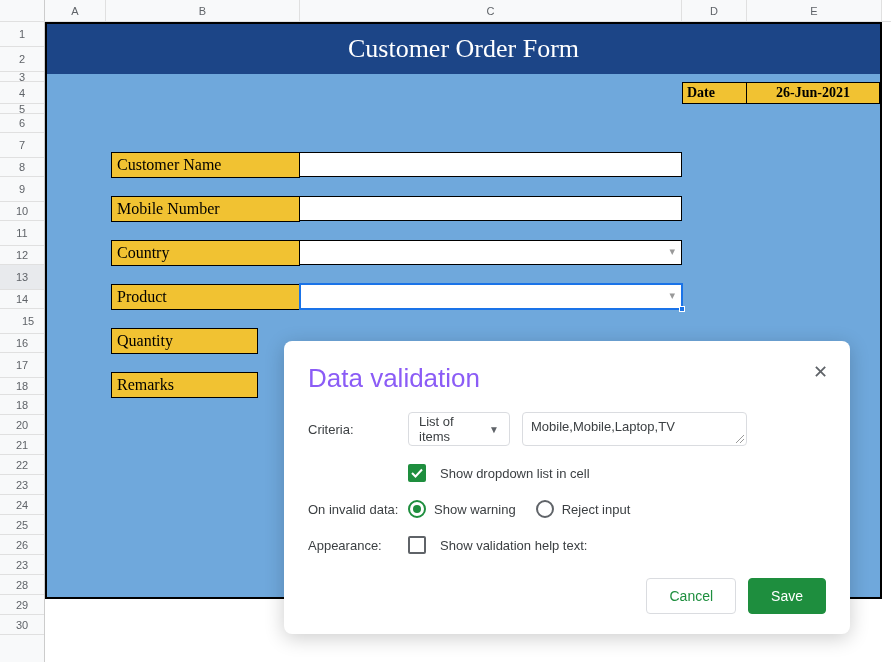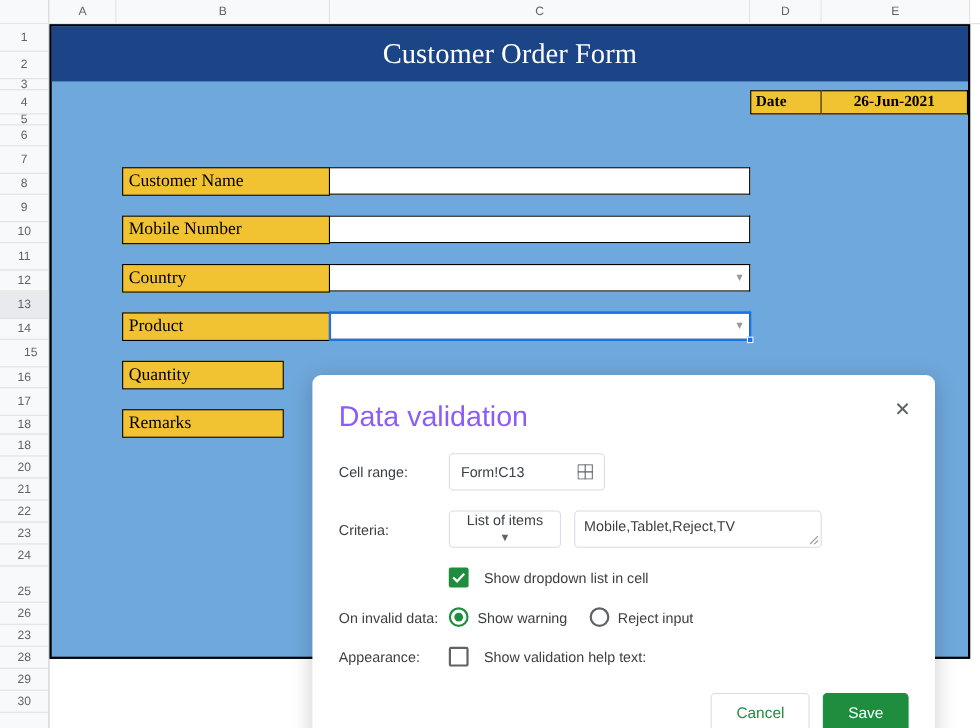--- a/index.html
+++ b/index.html
@@ -40,21 +40,21 @@
   .sel-handle { position:absolute; bottom:-4px; right:-4px; width:6px; height:6px; background:#1a73e8; border:1px solid #fff;}
 
   
   .modal { position: absolute; top: 319px; left: 239px; width: 566px; background: #fff; border-radius: 8px; box-shadow: 0 4px 20px rgba(0,0,0,0.2); padding: 22px 24px 20px; font-family: 'Google Sans', Arial, sans-serif; }
   .modal-title { font-size: 26px; color: #8b5cf6; font-weight: 400; }
   .close-x { position: absolute; top: 22px; right: 22px; font-size: 18px; color: #5f6368; cursor: pointer; line-height:1; }
   .m-row { display: flex; align-items: center; margin-top: 18px; font-size: 13px; color: #5f6368; }
   .m-label { width: 100px; color: #3c4043; font-size: 13px; flex-shrink: 0; }
   .cell-range-box { border: 1px solid #dadce0; border-radius: 4px; height: 34px; display:flex; align-items:center; padding: 0 10px; width: 142px; font-size: 13px; color: #3c4043; justify-content: space-between; }
   .grid-icon-svg { display:block; }
-  .criteria-dd { border: 1px solid #dadce0; border-radius: 4px; height: 34px; padding: 0 10px; width: 102px; display:flex; align-items:center; font-size: 13px; color: #3c4043; margin-right: 12px; gap:4px;flex-direction:column; }
+  .criteria-dd { border: 1px solid #dadce0; border-radius: 4px; height: 34px; padding: 0 10px; width: 102px; display:flex; align-items:center; font-size: 13px; color: #3c4043; margin-right: 12px; gap:4px; }
   .criteria-txt { border: 1px solid #dadce0; border-radius: 4px; height: 34px; padding: 6px 8px; width: 225px; font-size: 13px; color: #3c4043; resize: none; font-family: Arial; position:relative; }
   .resize-handle { position:absolute; bottom:2px; right:2px; width:8px; height:8px; }
   .checkbox { width: 18px; height: 18px; border-radius: 2px; display:inline-flex; align-items:center; justify-content:center; margin-right: 14px; flex-shrink:0; position:relative; }
   .checkbox.checked { background: #1e8e3e; color:#fff; }
   .checkbox.unchecked { border: 2px solid #5f6368; }
   .check-svg { display:block; }
   .radio { width: 18px; height: 18px; border: 2px solid #5f6368; border-radius: 50%; display:inline-flex; align-items:center; justify-content:center; margin-right: 8px; flex-shrink:0; }
   .radio.on { border-color: #1e8e3e; }
   .radio.on::after { content:""; width:8px; height:8px; background:#1e8e3e; border-radius:50%; }
   .opt-text { margin-right: 20px; color:#3c4043; font-size:13px; }
@@ -96,21 +96,21 @@
         <div class="row-h" style="height: 25px; padding-left: 12px;">15</div>
         <div class="row-h" style="height: 19px;">16</div>
         <div class="row-h" style="height: 25px;">17</div>
         <div class="row-h" style="height: 17px;">18</div>
         <div class="row-h" style="height: 20px;">18</div>
         <div class="row-h" style="height: 20px;">20</div>
         <div class="row-h" style="height: 20px;">21</div>
         <div class="row-h" style="height: 20px;">22</div>
         <div class="row-h" style="height: 20px;">23</div>
         <div class="row-h" style="height: 20px;">24</div>
-        <div class="row-h" style="height: 20px; margin-top: 13px;">25</div>
+        <div class="row-h" style="height: 20px;">25</div>
         <div class="row-h" style="height: 20px;">26</div>
         <div class="row-h" style="height: 20px;">23</div>
         <div class="row-h" style="height: 20px;">28</div>
         <div class="row-h" style="height: 20px;">29</div>
         <div class="row-h" style="height: 20px;">30</div>
       </div>
     <div class="grid">
 
       <div class="form-bg" style="height:577px;">
         <div class="title-bar">
@@ -147,42 +147,29 @@
       </div>
 
       <div class="sel-cell" style="top:261px; left:254px; width:384px; height:27px;">
         <div class="sel-handle"></div>
       </div>
 
       <div class="modal">
         <div class="modal-title">Data validation</div>
         <div class="close-x">✕</div>
 
-        <div class="m-row">
-          <div class="m-label">Cell range:</div>
-          <div class="cell-range-box">
-            <span>Form!C13</span>
-            <span>
-              <svg class="grid-icon-svg" width="14" height="14" viewBox="0 0 14 14">
-                  <rect x="0.5" y="0.5" width="13" height="13" fill="none" stroke="#5f6368"></rect>
-                  <line x1="7" y1="0" x2="7" y2="14" stroke="#5f6368"></line>
-                  <line x1="0" y1="7" x2="14" y2="7" stroke="#5f6368"></line>
-                </svg>
-            </span>
-          </div>
-        </div>
 
         <div class="m-row">
           <div class="m-label">Criteria:</div>
           <div class="criteria-dd">
             <span>List of items</span>
               <span class="arrow-dn">▼</span>
           </div>
           <div class="criteria-txt">
-            <span>Mobile,Tablet,Reject,TV</span>
+            <span>Mobile,Mobile,Laptop,TV</span>
             <svg class="resize-handle" viewBox="0 0 8 8">
                 <path d="M8 0 L0 8 M8 4 L4 8" stroke="#999" fill="none"></path>
               </svg>
           </div>
         </div>
 
         <div class="m-row" style="margin-left:100px;align-items:center;">
           <span class="checkbox checked">
             <svg class="check-svg" width="14" height="14" viewBox="0 0 14 14">
                 <path d="M2 7 L5.5 10.5 L12 3.5" stroke="#fff" stroke-width="2" fill="none"></path>

